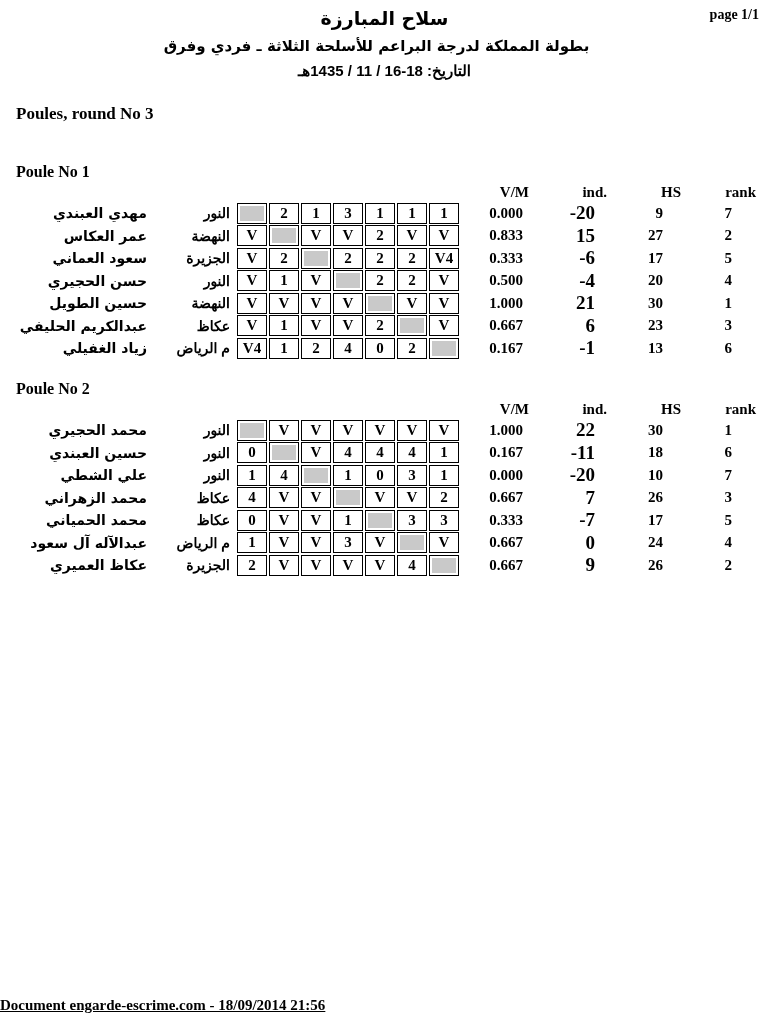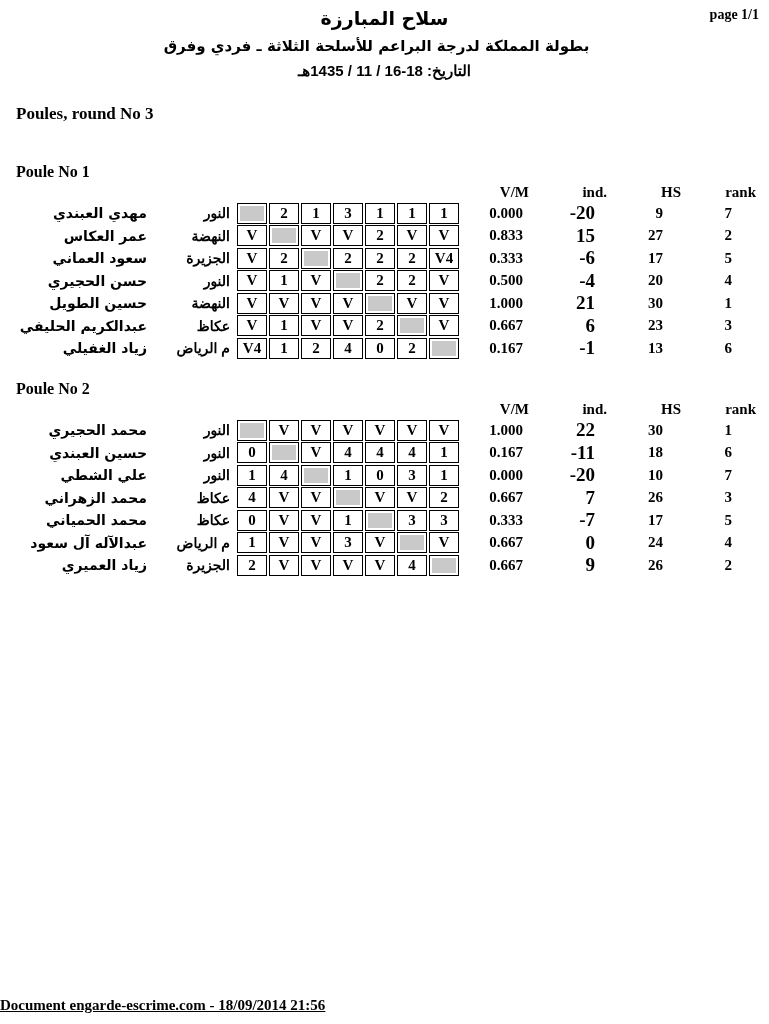--- a/index.html
+++ b/index.html
@@ -357,21 +357,21 @@
                 <div class="diag-fill" style="background: rgb(201, 201, 201);"></div>
               </div>
               <div class="cell">V</div>
             </div>
             <div class="c-vm">0.667</div>
             <div class="c-ind">0</div>
             <div class="c-hs">24</div>
             <div class="c-rank">4</div>
           </div>
           <div class="prow">
-            <div class="c-name">زياد العميري</div>
+            <div class="c-name">عكاظ العميري</div>
             <div class="c-club">الجزيرة</div>
             <div class="gridcells">
               <div class="cell">2</div>
               <div class="cell">V</div>
               <div class="cell">V</div>
               <div class="cell">V</div>
               <div class="cell">V</div>
               <div class="cell">4</div>
               <div class="cell">
                 <div class="diag-fill" style="background: rgb(201, 201, 201);"></div>

